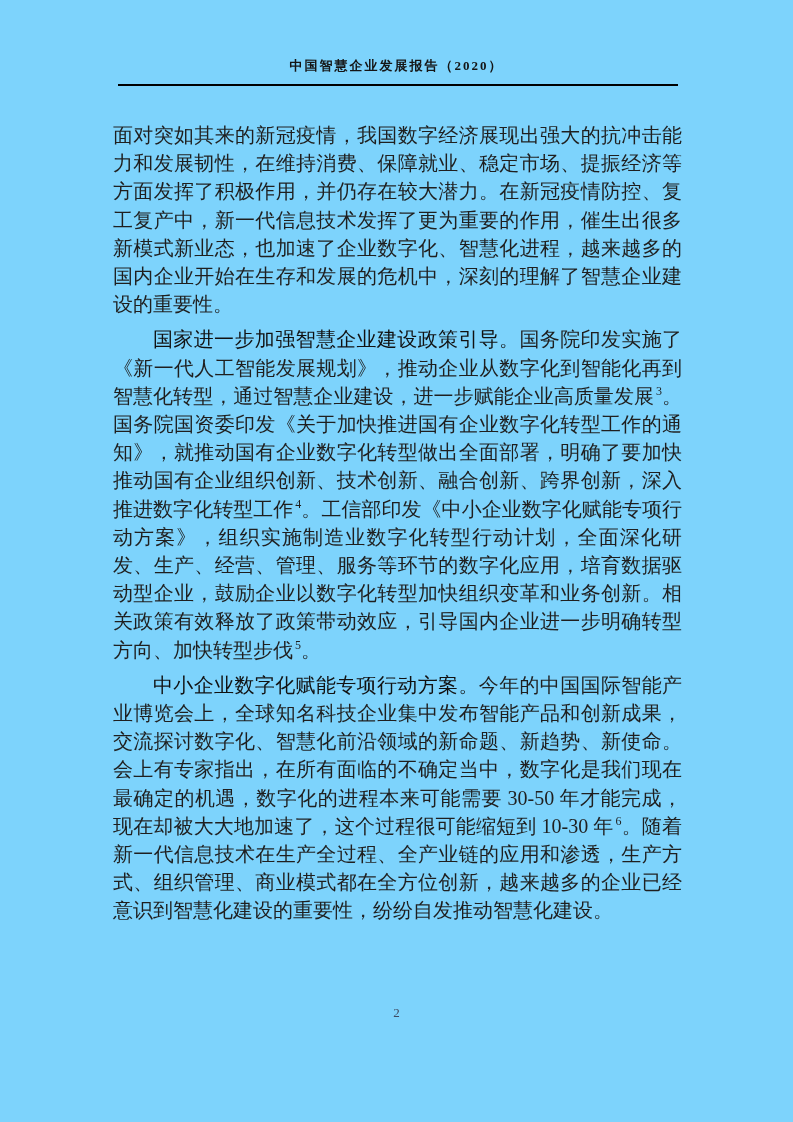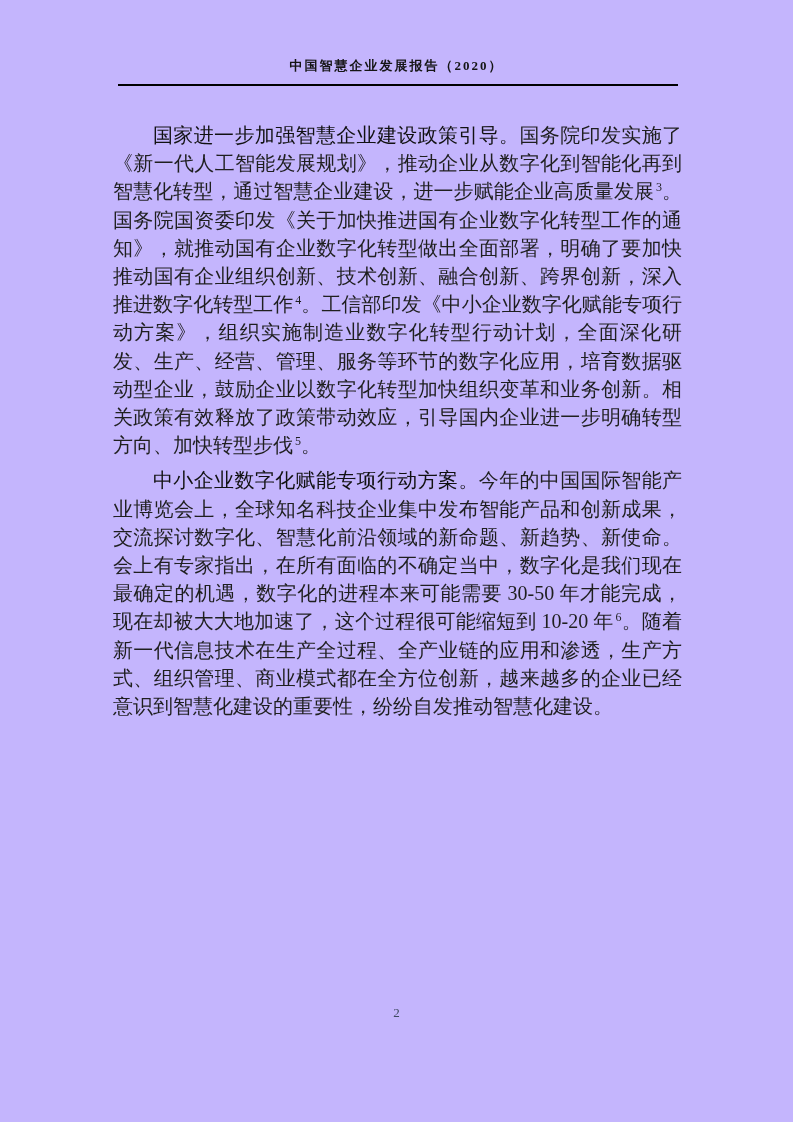--- a/index.html
+++ b/index.html
@@ -1,21 +1,21 @@
 <!DOCTYPE html>
 <html><head>
 <meta charset="utf-8">
 <style>
   * { margin: 0; padding: 0; box-sizing: border-box; }
   html, body { background: #ffffff; }
   .page {
     position: relative;
     width: 793px;
     height: 1122px;
-    background: #c4b5fd;
+    background: #7dd3fc;
     overflow: hidden;
     font-family: "Liberation Serif", "DejaVu Serif", serif;
     color: #1f1f1f;
   }
   .header-title {
     position: absolute;
     top: 57px;
     left: 0;
     width: 100%;
     text-align: center;
@@ -71,22 +71,23 @@
 <body>
 
 <div class="page">
 
   <div class="header-title">中国智慧企业发展报告（2020）</div>
 
   <div class="header-rule"></div>
 
   <div class="content">
 
+    <p class="para"><span>面对突如其来的新冠疫情，我国数字经济展现出强大的抗冲击能力和发展韧性，在维持消费、保障就业、稳定市场、提振经济等方面发挥了积极作用，并仍存在较大潜力。在新冠疫情防控、复工复产中，新一代信息技术发挥了更为重要的作用，催生出很多新模式新业态，也加速了企业数字化、智慧化进程，越来越多的国内企业开始在生存和发展的危机中，深刻的理解了智慧企业建设的重要性。</span></p>
 
     <p class="para indent"><span class="lead">国家进一步加强智慧企业建设政策引导。</span><span>国务院印发实施了《新一代人工智能发展规划》，推动企业从数字化到智能化再到智慧化转型，通过智慧企业建设，进一步赋能企业高质量发展</span><sup class="note">3</sup><span>。国务院国资委印发《关于加快推进国有企业数字化转型工作的通知》，就推动国有企业数字化转型做出全面部署，明确了要加快推动国有企业组织创新、技术创新、融合创新、跨界创新，深入推进数字化转型工作</span><sup class="note">4</sup><span>。工信部印发《中小企业数字化赋能专项行动方案》，组织实施制造业数字化转型行动计划，全面深化研发、生产、经营、管理、服务等环节的数字化应用，培育数据驱动型企业，鼓励企业以数字化转型加快组织变革和业务创新。相关政策有效释放了政策带动效应，引导国内企业进一步明确转型方向、加快转型步伐</span><sup class="note">5</sup><span>。</span></p>
 
-    <p class="para indent"><span class="lead">中小企业数字化赋能专项行动方案。</span><span>今年的中国国际智能产业博览会上，全球知名科技企业集中发布智能产品和创新成果，交流探讨数字化、智慧化前沿领域的新命题、新趋势、新使命。会上有专家指出，在所有面临的不确定当中，数字化是我们现在最确定的机遇，数字化的进程本来可能需要 30-50 年才能完成，现在却被大大地加速了，这个过程很可能缩短到 10-20 年</span><sup class="note">6</sup><span>。随着新一代信息技术在生产全过程、全产业链的应用和渗透，生产方式、组织管理、商业模式都在全方位创新，越来越多的企业已经意识到智慧化建设的重要性，纷纷自发推动智慧化建设。</span></p>
+    <p class="para indent"><span class="lead">中小企业数字化赋能专项行动方案。</span><span>今年的中国国际智能产业博览会上，全球知名科技企业集中发布智能产品和创新成果，交流探讨数字化、智慧化前沿领域的新命题、新趋势、新使命。会上有专家指出，在所有面临的不确定当中，数字化是我们现在最确定的机遇，数字化的进程本来可能需要 30-50 年才能完成，现在却被大大地加速了，这个过程很可能缩短到 10-30 年</span><sup class="note">6</sup><span>。随着新一代信息技术在生产全过程、全产业链的应用和渗透，生产方式、组织管理、商业模式都在全方位创新，越来越多的企业已经意识到智慧化建设的重要性，纷纷自发推动智慧化建设。</span></p>
 
   </div>
 
   <div class="page-number">2</div>
 
 </div>
 
 </body></html>

